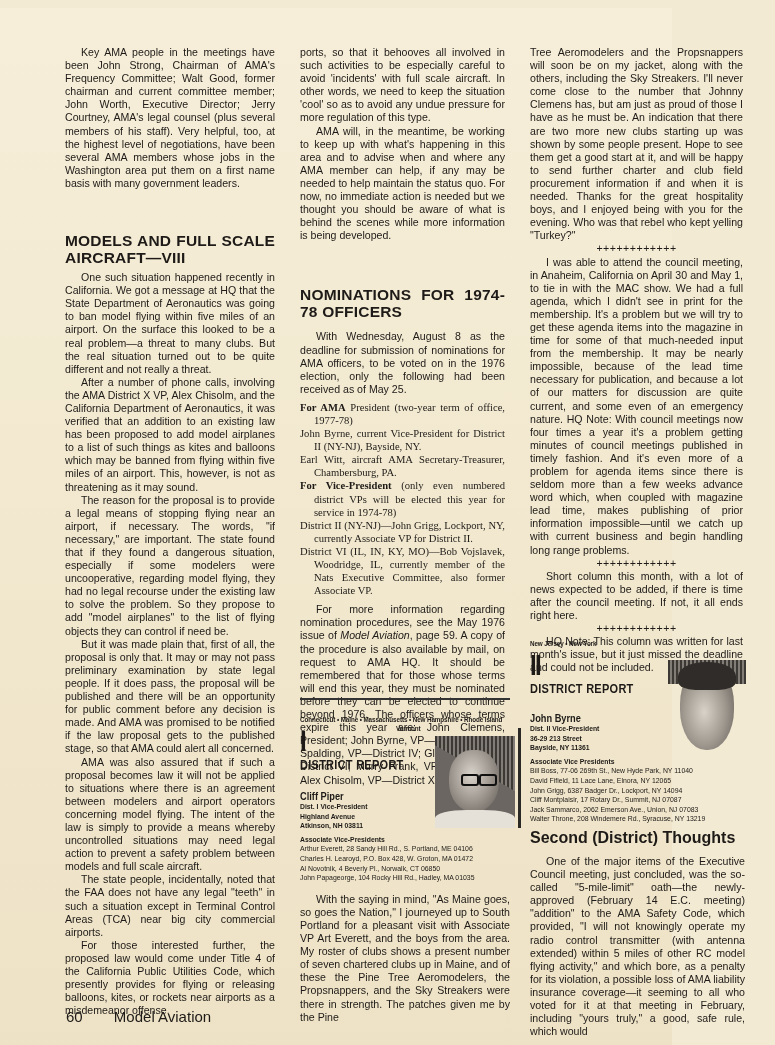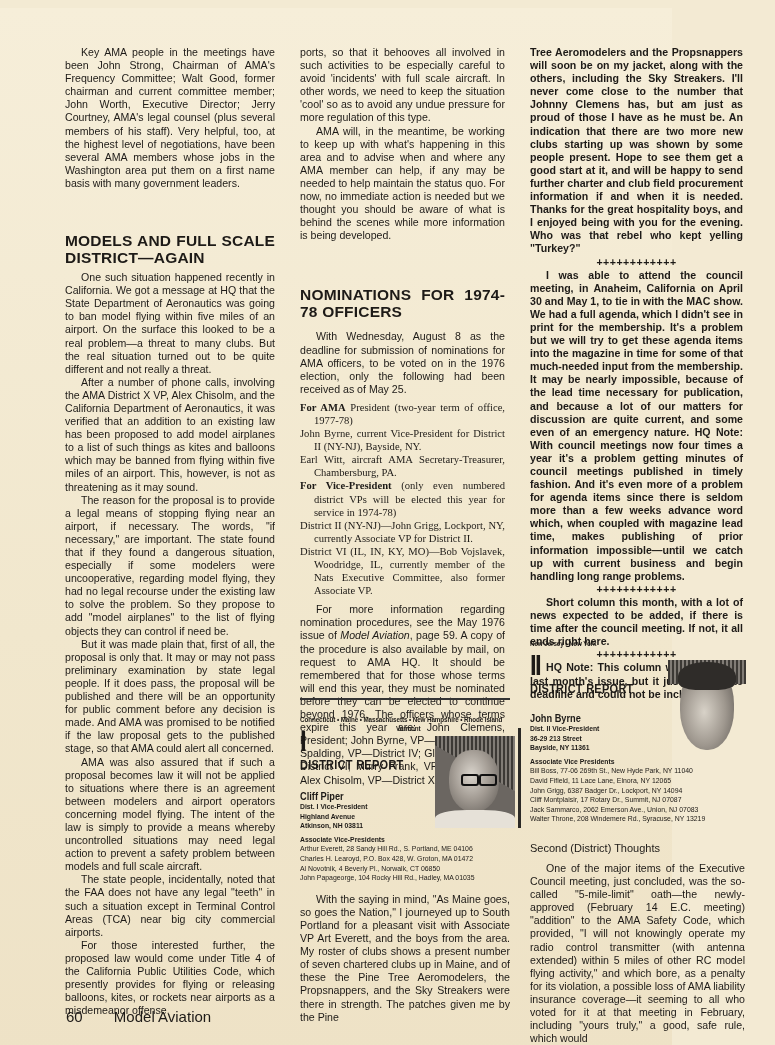--- a/index.html
+++ b/index.html
@@ -3,21 +3,21 @@
 <meta charset="utf-8">
 <style>
   html,body{margin:0;padding:0;}
   body{width:775px;height:1045px;background:#f3ead3;overflow:hidden;position:relative;
     font-family:"Liberation Sans",sans-serif;color:#1d1a17;}
   .page{position:absolute;left:0;top:8px;width:672px;height:1045px;
     background:linear-gradient(180deg,#f6eed9 0%,#f1e7cd 60%,#eee2c6 100%);}
   .col{position:absolute;top:38px;font-size:10.6px;line-height:13.1px;text-align:justify;}
   .c1{left:65px;width:210px;}
   .c2{left:300px;width:205px;}
-  .c3{left:530px;width:213px;font-weight:bold;}
+  .c3{left:530px;width:213px;}
   p{margin:0;text-indent:16px;}
   p.ni{text-indent:0;}
   h2{font-family:"Liberation Sans",sans-serif;font-weight:bold;font-size:15.5px;line-height:17px;margin:0;letter-spacing:0.2px;}
   .plus{text-align:center;letter-spacing:0.5px;text-indent:0;}
   .nom{margin-left:14px;text-indent:-14px;font-family:Liberation Serif, serif;}
   .italic{font-style:italic;}
   .foot{position:absolute;left:66px;top:1000px;font-size:15px;font-weight:normal;}
   .foot .num{font-weight:normal;margin-right:27px;}
   .rule{border-top:2px solid #333;margin:0;}
   .dbox{position:absolute;}
@@ -36,21 +36,21 @@
   .vbar{position:absolute;background:#2b2926;}
 </style>
 </head>
 <body>
 
 <div class="page">
 
   <div class="col c1">
     <p>Key AMA people in the meetings have been John Strong, Chairman of AMA's Frequency Committee; Walt Good, former chairman and current committee member; John Worth, Executive Director; Jerry Courtney, AMA's legal counsel (plus several members of his staff). Very helpful, too, at the highest level of negotiations, have been several AMA members whose jobs in the Washington area put them on a first name basis with many government leaders.</p>
     <div style="height:42px"></div>
-    <h2>MODELS AND FULL SCALE DISTRICT—AGAIN</h2>
+    <h2>MODELS AND FULL SCALE AIRCRAFT—VIII</h2>
     <div style="height:5px"></div>
     <p>One such situation happened recently in California. We got a message at HQ that the State Department of Aeronautics was going to ban model flying within five miles of an airport. On the surface this looked to be a real problem—a threat to many clubs. But the real situation turned out to be quite different and not really a threat.</p>
     <p>After a number of phone calls, involving the AMA District X VP, Alex Chisolm, and the California Department of Aeronautics, it was verified that an addition to an existing law has been proposed to add model airplanes to a list of such things as kites and balloons which may be banned from flying within five miles of an airport. This, however, is not as threatening as it may sound.</p>
     <p>The reason for the proposal is to provide a legal means of stopping flying near an airport, if necessary. The words, "if necessary," are important. The state found that if they found a dangerous situation, especially if some modelers were uncooperative, regarding model flying, they had no legal recourse under the existing law to solve the problem. So they propose to add "model airplanes" to the list of flying objects they can control if need be.</p>
     <p>But it was made plain that, first of all, the proposal is only that. It may or may not pass preliminary examination by state legal people. If it does pass, the proposal will be published and there will be an opportunity for public comment before any decision is made. And AMA was promised to be notified if the law proposal gets to the published stage, so that AMA could alert all concerned.</p>
     <p>AMA was also assured that if such a proposal becomes law it will not be applied to situations where there is an agreement between modelers and airport operators concerning model flying. The intent of the law is simply to provide a means whereby uncontrolled situations may need legal action to prevent a safety problem between models and full scale aircraft.</p>
     <p>The state people, incidentally, noted that the FAA does not have any legal "teeth" in such a situation except in Terminal Control Areas (TCA) near big city commercial airports.</p>
     <p>For those interested further, the proposed law would come under Title 4 of the California Public Utilities Code, which presently provides for flying or releasing balloons, kites, or rockets near airports as a misdemeanor offense.</p>
 
   </div>
@@ -121,21 +121,21 @@
     <div class="small">36-29 213 Street</div>
     <div class="small">Bayside, NY 11361</div>
     <div style="height:4px"></div>
     <div class="small">Associate Vice Presidents</div>
     <div class="assoc">Bill Boss, 77-06 269th St., New Hyde Park, NY 11040</div>
     <div class="assoc">David Fifield, 11 Lace Lane, Elnora, NY 12065</div>
     <div class="assoc">John Grigg, 6387 Badger Dr., Lockport, NY 14094</div>
     <div class="assoc">Cliff Montplaisir, 17 Rotary Dr., Summit, NJ 07087</div>
     <div class="assoc">Jack Sammarco, 2062 Emerson Ave., Union, NJ 07083</div>
     <div class="assoc">Walter Throne, 208 Windemere Rd., Syracuse, NY 13219</div>
-    <div style="font-weight:normal;font-size:11px;margin-top:18px;">Second (District) Thoughts</div>
+    <div style="font-weight:bold;font-size:16px;margin-top:5px;">Second (District) Thoughts</div>
     <div style="height:8px"></div>
     <p style="font-size:10.6px;line-height:13.1px;text-align:justify;">One of the major items of the Executive Council meeting, just concluded, was the so-called "5-mile-limit" oath—the newly-approved (February 14 E.C. meeting) "addition" to the AMA Safety Code, which provided, "I will not knowingly operate my radio control transmitter (with antenna extended) within 5 miles of other RC model flying activity," and which bore, as a penalty for its violation, a possible loss of AMA liability insurance coverage—it seeming to all who voted for it at that meeting in February, including "yours truly," a good, safe rule, which would</p>
   </div>
   <div class="vbar" style="left:518px;top:720px;width:3px;height:100px;"></div>
   <div class="photo" style="left:668px;top:652px;width:78px;height:92px;background:transparent;">
     <div class="bg" style="top:0;height:24px;"></div>
     <div class="face" style="left:12px;top:6px;width:54px;height:84px;background:radial-gradient(ellipse at 45% 55%,#d8d2c8 0%,#9f988f 50%,#56514c 100%);"></div>
     <div class="hair" style="left:10px;top:2px;width:58px;height:28px;"></div>
   </div>
 

